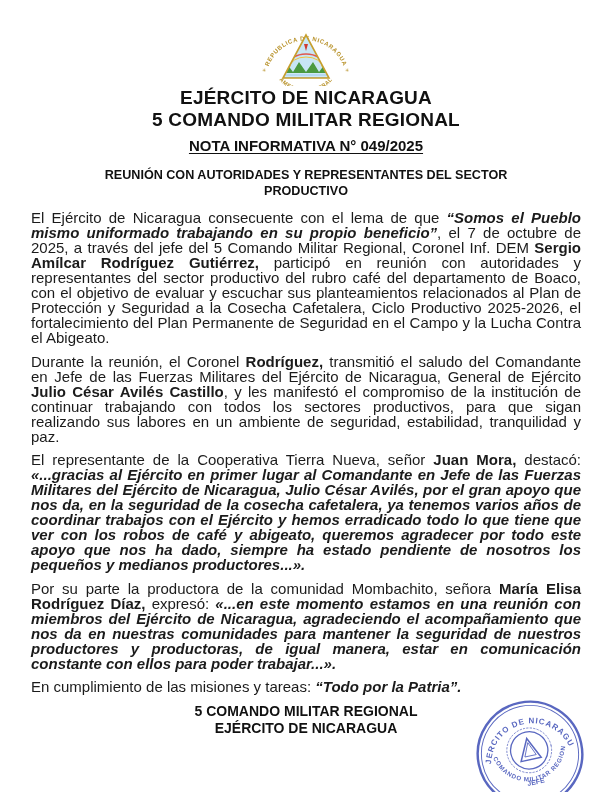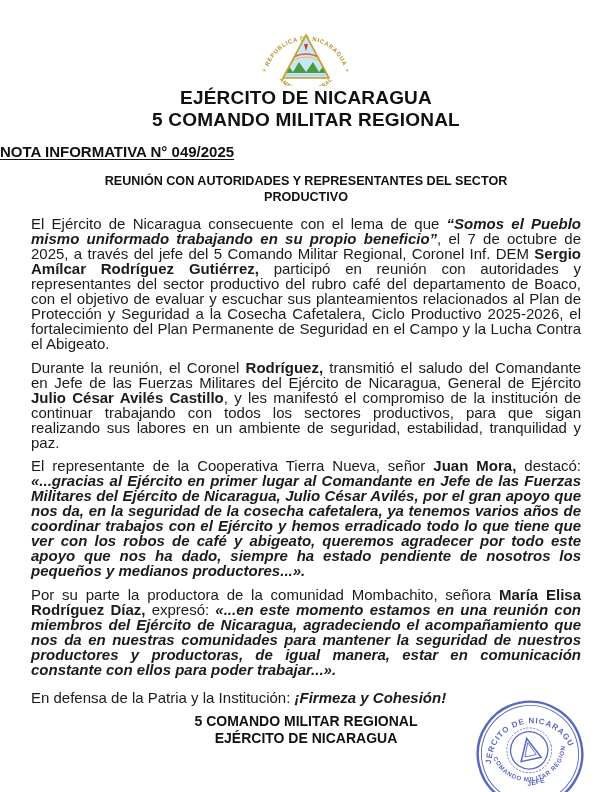--- a/index.html
+++ b/index.html
@@ -22,21 +22,22 @@
   }
   .title-block { text-align: center; margin-top: 1px; }
   .title-line {
     font-size: 19px;
     font-weight: bold;
     line-height: 21.5px;
     letter-spacing: 0.2px;
     color: #111;
   }
   .nota-line {
-    margin-top: 13px;
+    text-align: center;
+    margin-top: 7px;
     font-size: 15px;
     font-weight: bold;
     text-decoration: underline;
     text-underline-offset: 2px;
     color: #111;
   }
   .subject {
     text-align: center;
     margin: 14px auto 8px auto;
     width: 480px;
@@ -119,21 +120,21 @@
 
   <div class="nota-line">NOTA INFORMATIVA N° 049/2025</div>
 
   <div class="subject">REUNIÓN CON AUTORIDADES Y REPRESENTANTES DEL SECTOR PRODUCTIVO</div>
 
   <div class="body-text">
     <p><span>El Ejército de Nicaragua consecuente con el lema de que </span><span style="font-weight: bold; font-style: italic;">“Somos el Pueblo mismo uniformado trabajando en su propio beneficio”</span><span>, el 7 de octubre de 2025, a través del jefe del 5 Comando Militar Regional, Coronel Inf. DEM </span><span style="font-weight: bold;">Sergio Amílcar Rodríguez Gutiérrez,</span><span> participó en reunión con autoridades y representantes del sector productivo del rubro café del departamento de Boaco, con el objetivo de evaluar y escuchar sus planteamientos relacionados al Plan de Protección y Seguridad a la Cosecha Cafetalera, Ciclo Productivo 2025-2026, el fortalecimiento del Plan Permanente de Seguridad en el Campo y la Lucha Contra el Abigeato.</span></p>
     <p><span>Durante la reunión, el Coronel </span><span style="font-weight: bold;">Rodríguez,</span><span> transmitió el saludo del Comandante en Jefe de las Fuerzas Militares del Ejército de Nicaragua, General de Ejército </span><span style="font-weight: bold;">Julio César Avilés Castillo</span><span>, y les manifestó el compromiso de la institución de continuar trabajando con todos los sectores productivos, para que sigan realizando sus labores en un ambiente de seguridad, estabilidad, tranquilidad y paz.</span></p>
     <p><span>El representante de la Cooperativa Tierra Nueva, señor </span><span style="font-weight: bold;">Juan Mora,</span><span> destacó: </span><span style="font-weight: bold; font-style: italic;">«...gracias al Ejército en primer lugar al Comandante en Jefe de las Fuerzas Militares del Ejército de Nicaragua, Julio César Avilés, por el gran apoyo que nos da, en la seguridad de la cosecha cafetalera, ya tenemos varios años de coordinar trabajos con el Ejército y hemos erradicado todo lo que tiene que ver con los robos de café y abigeato, queremos agradecer por todo este apoyo que nos ha dado, siempre ha estado pendiente de nosotros los pequeños y medianos productores...».</span></p>
     <p><span>Por su parte la productora de la comunidad Mombachito, señora </span><span style="font-weight: bold;">María Elisa Rodríguez Díaz,</span><span> expresó: </span><span style="font-weight: bold; font-style: italic;">«...en este momento estamos en una reunión con miembros del Ejército de Nicaragua, agradeciendo el acompañamiento que nos da en nuestras comunidades para mantener la seguridad de nuestros productores y productoras, de igual manera, estar en comunicación constante con ellos para poder trabajar...».</span></p>
-    <p class="extra-gap"><span>En defensa de la Patria y la Institución: </span><span style="font-weight: bold; font-style: italic;">¡Firmeza y Cohesión!</span></p>
+    <p><span>En cumplimiento de las misiones y tareas: </span><span style="font-weight: bold; font-style: italic;">“Todo por la Patria”.</span></p>
   </div>
 
   <div class="footer-block">
     <div class="footer-line">5 COMANDO MILITAR REGIONAL</div>
     <div class="footer-line">EJÉRCITO DE NICARAGUA</div>
   </div>
 
   <div class="seal">
     <svg width="112" height="112" viewBox="0 0 120 120">
       <defs>

